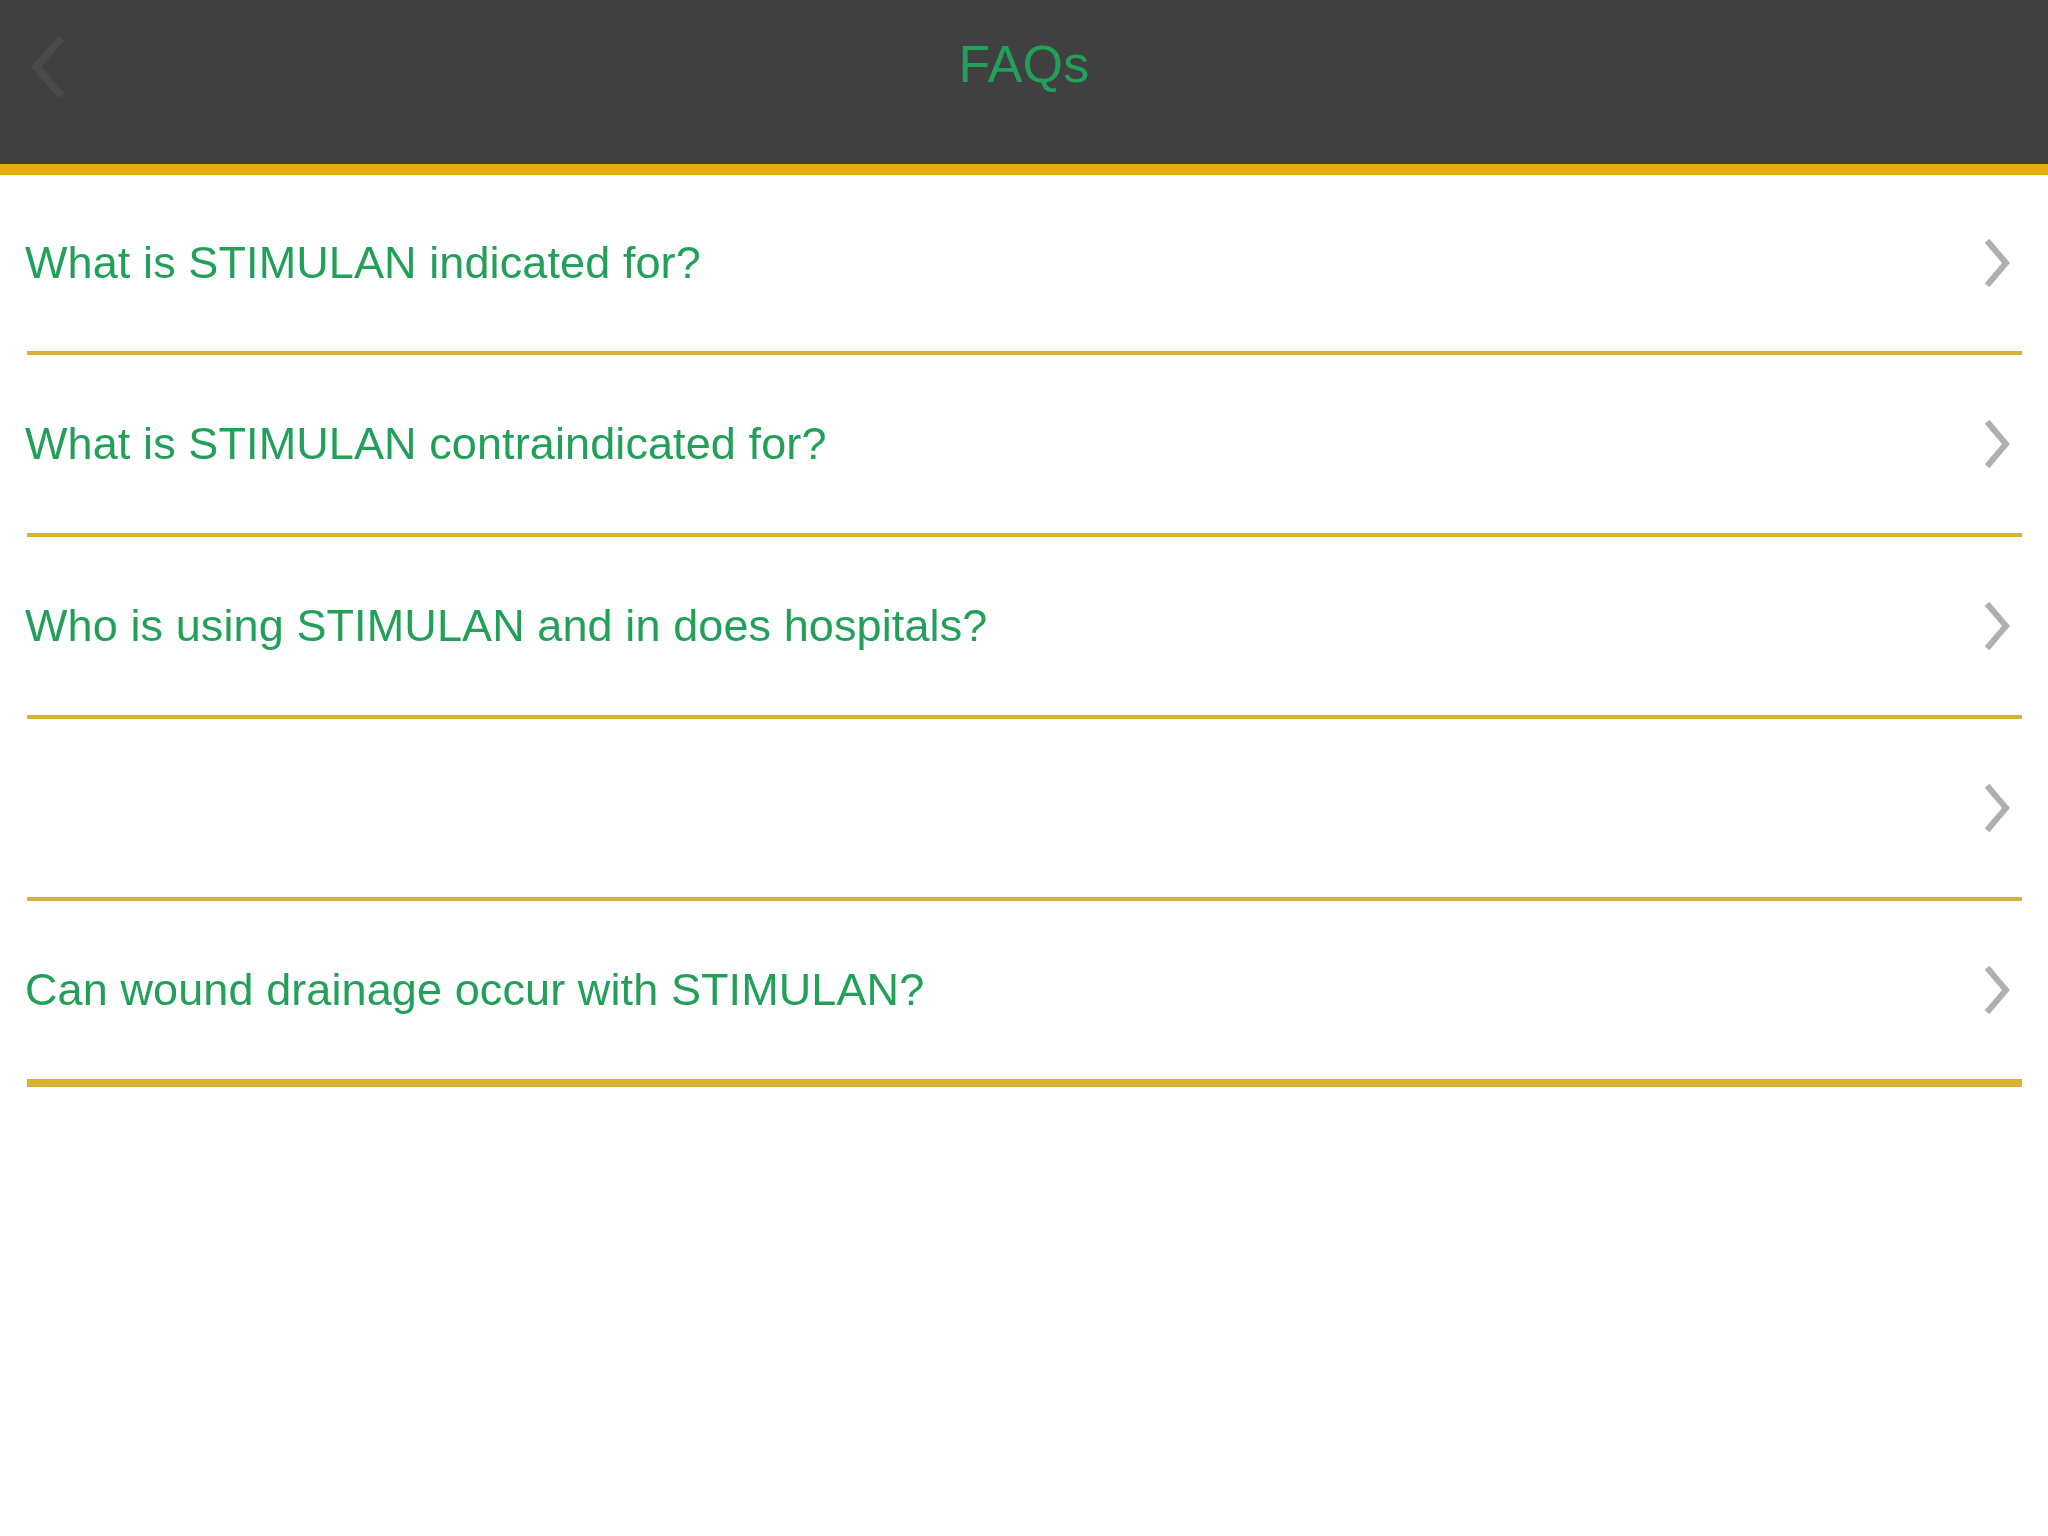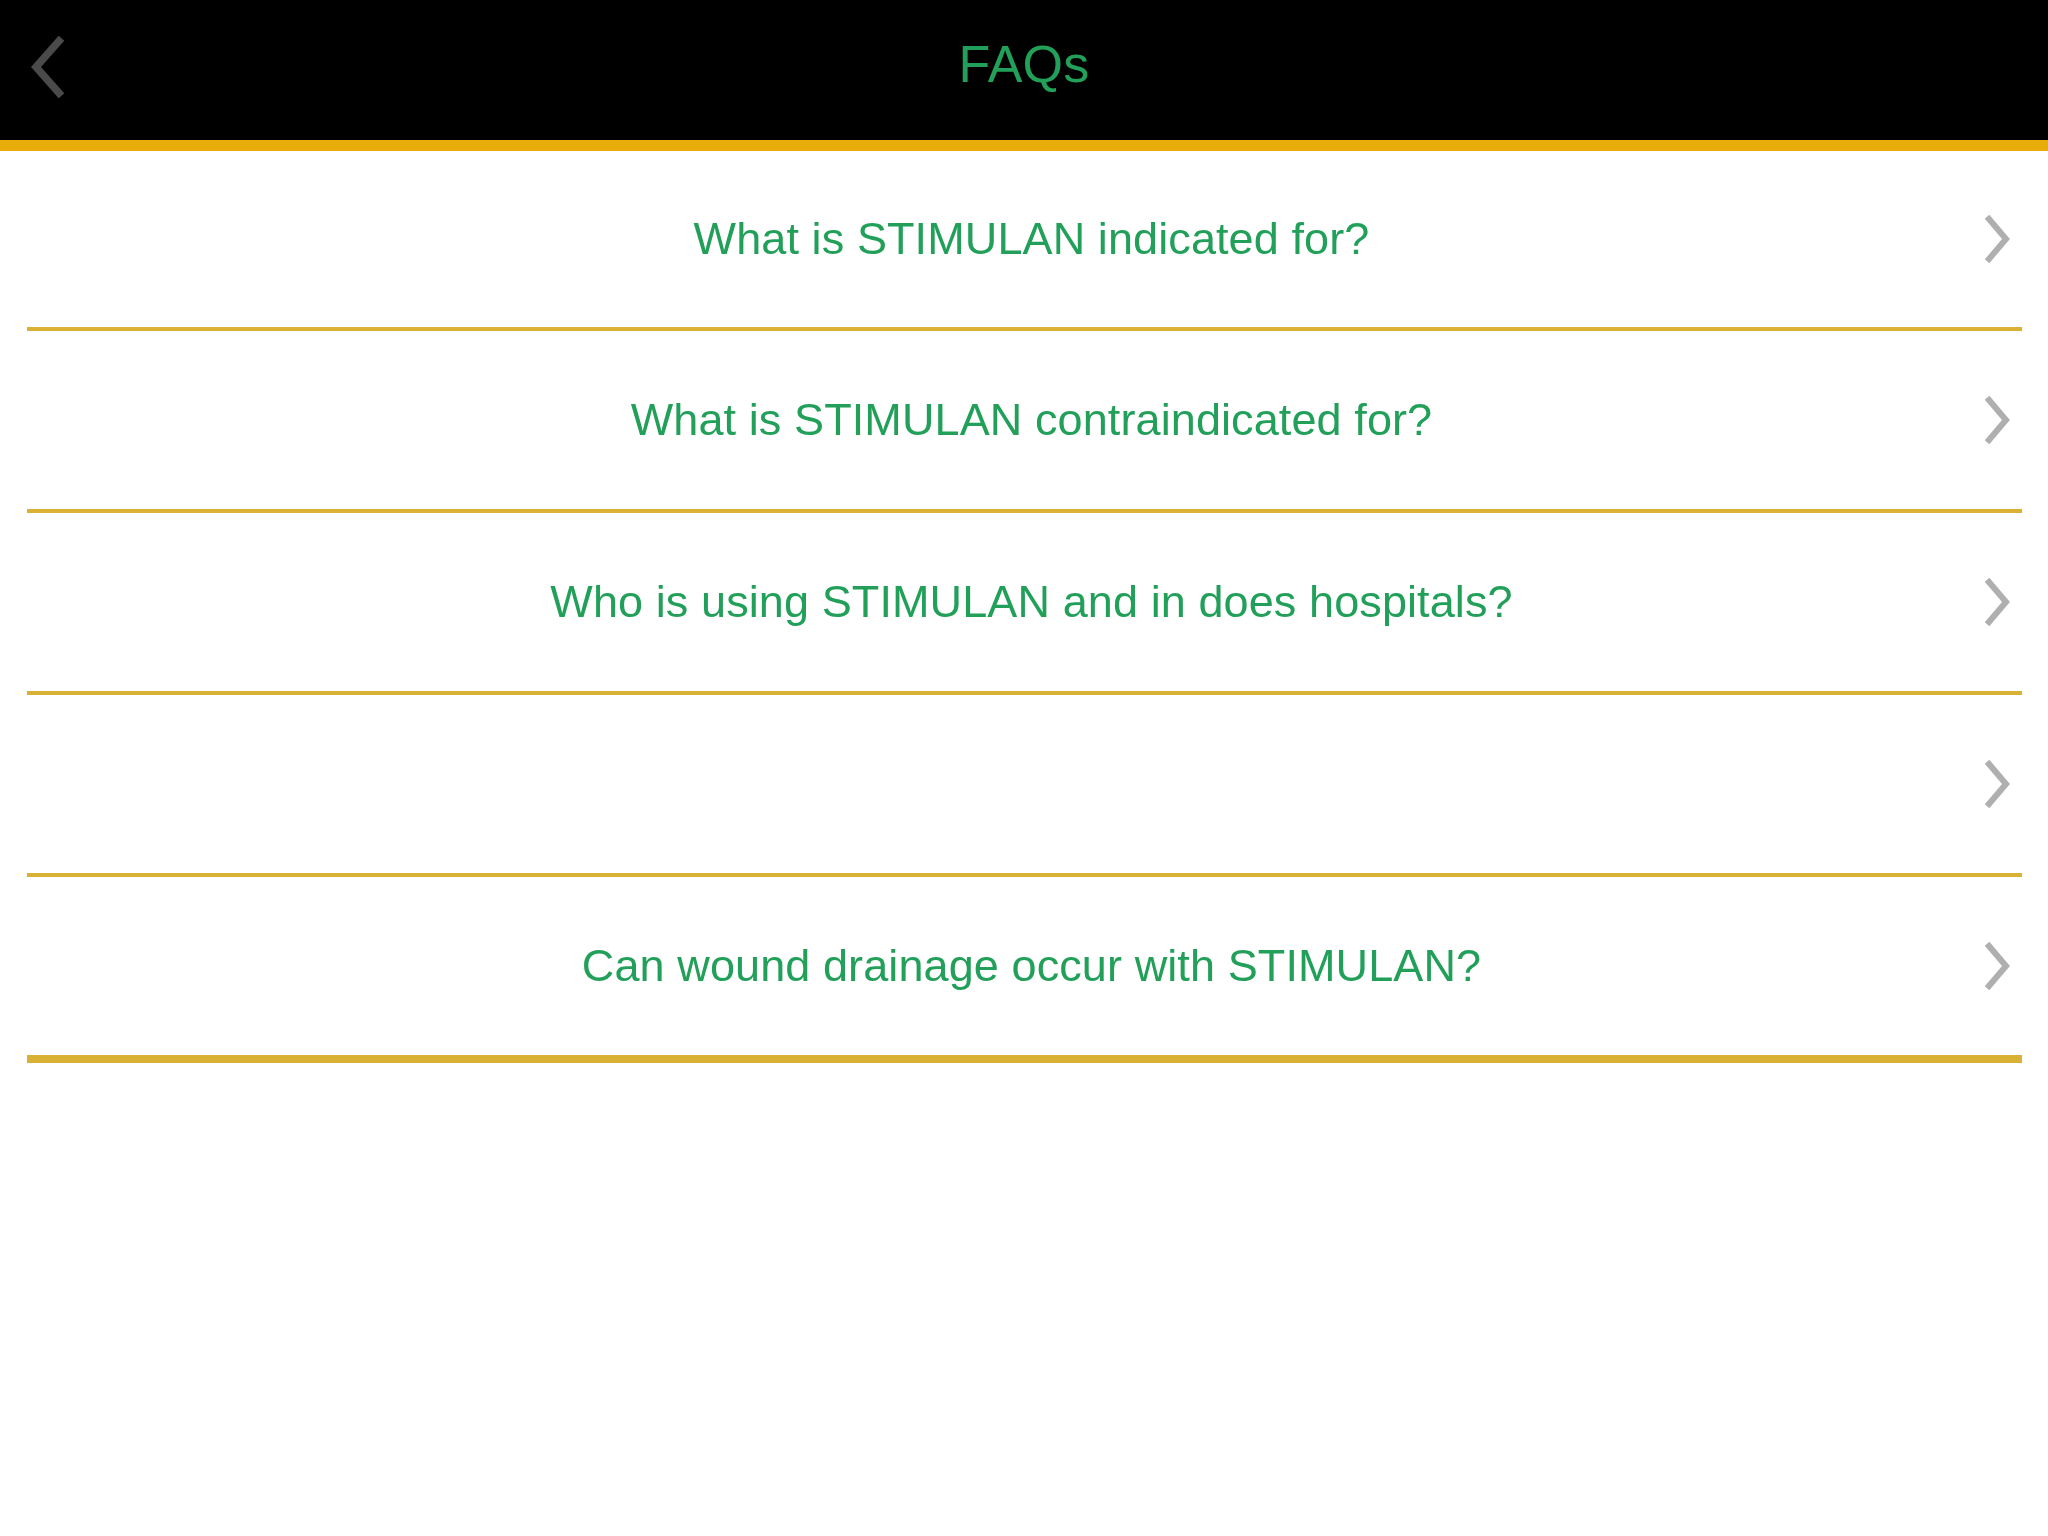--- a/index.html
+++ b/index.html
@@ -20,23 +20,23 @@
     position: relative;
     width: 2048px;
     height: 1536px;
     background: #ffffff;
     box-sizing: border-box;
   }
 
   
   .header {
     position: relative;
-    height: 140px;
+    height: 164px;
     width: 100%;
-    background: #000000;
+    background: #404040;
   }
 
   .back-button {
     position: absolute;
     left: 8px;
     top: 28px;
     width: 80px;
     height: 78px;
     display: flex;
     align-items: center;
@@ -74,23 +74,23 @@
   
   .faq-list {
     position: relative;
     width: 100%;
   }
 
   .faq-row {
     position: relative;
     display: flex;
     align-items: center;
-    justify-content: center;
+    justify-content: flex-start;
     height: 178px;
-    padding: 0 0 0 15px;
+    padding: 0 0 0 25px;
     box-sizing: border-box;
     background: #ffffff;
     cursor: pointer;
   }
 
   .faq-row .faq-label {
     color: #22a05a;
     font-size: 45px;
     font-weight: 400;
     line-height: 1.1;

